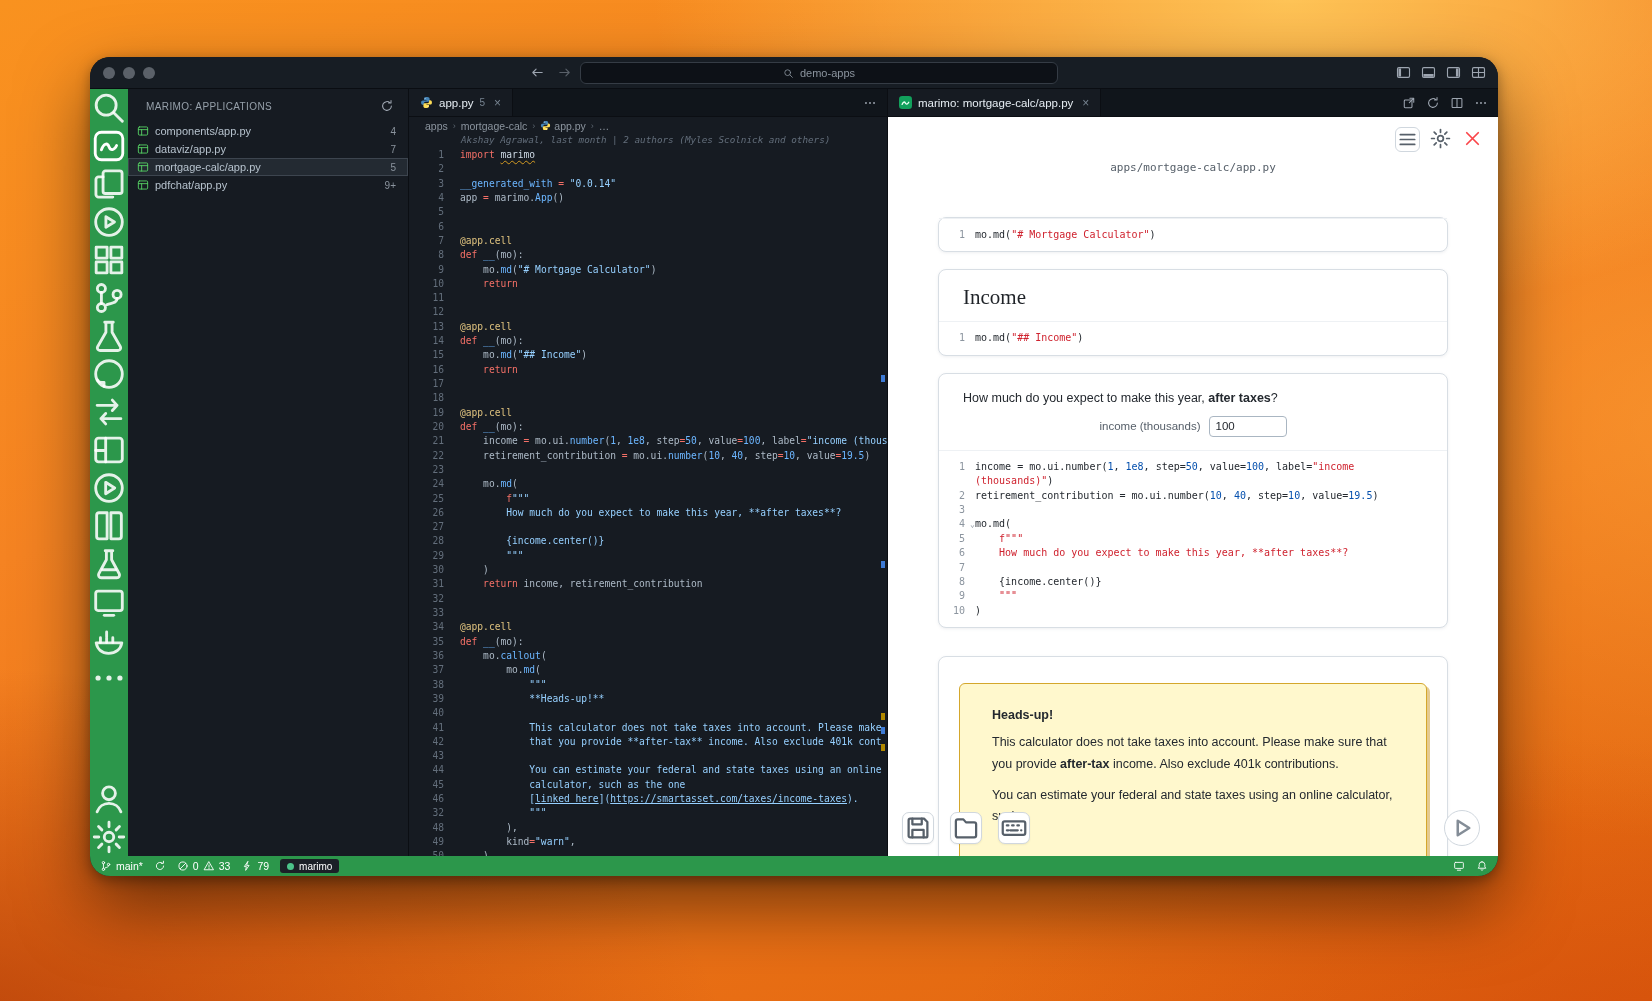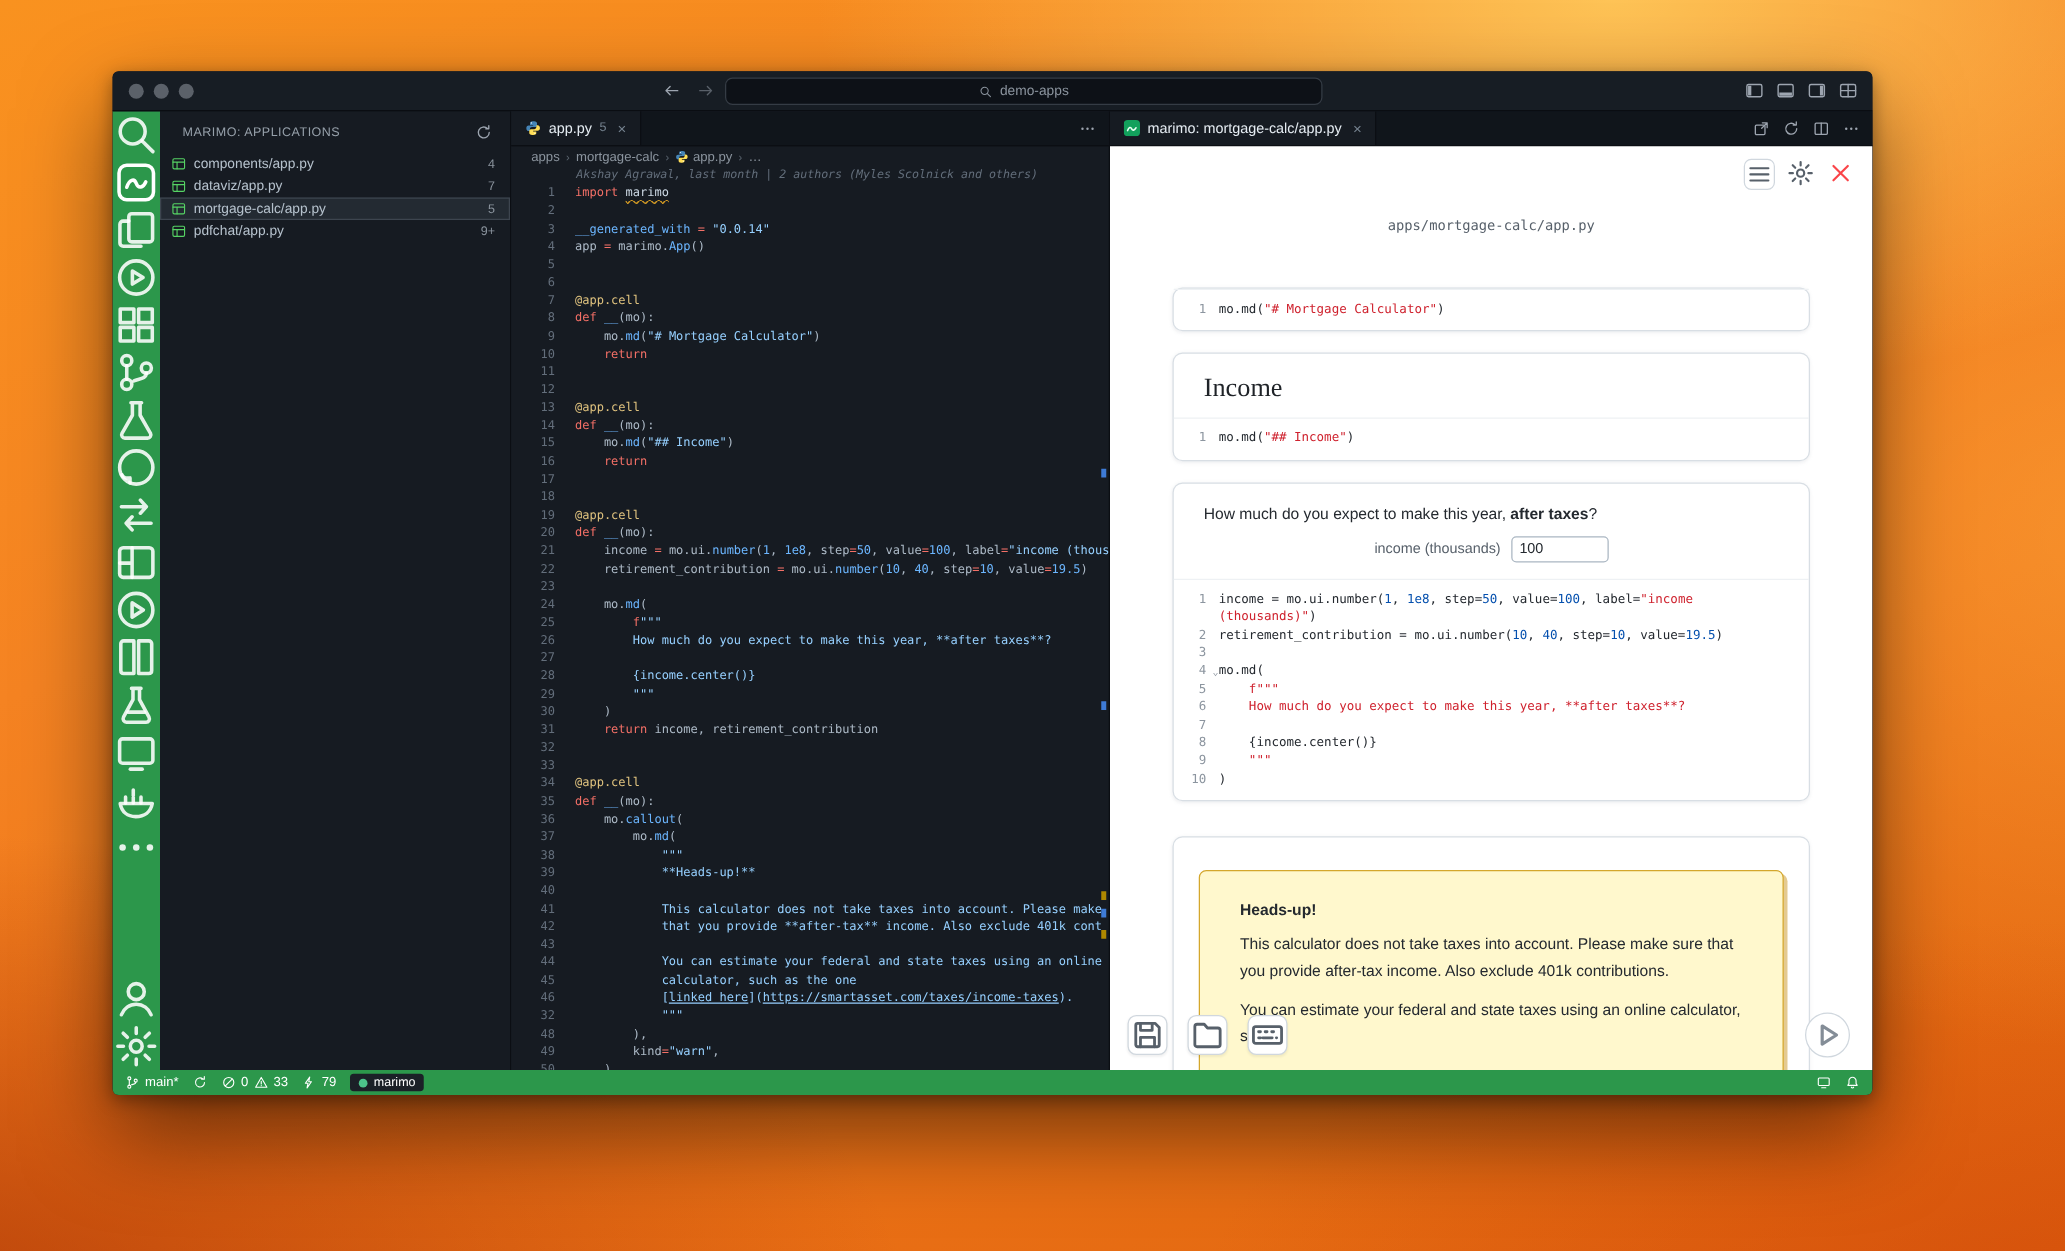--- a/index.html
+++ b/index.html
@@ -4,21 +4,21 @@
 <style>
   html,body{margin:0;padding:0}
   body{width:1652px;height:1001px;overflow:hidden;font-family:"Liberation Sans",sans-serif;position:relative}
   .wallpaper{position:absolute;inset:0;
     background:
       radial-gradient(55% 45% at 78% 0%, rgba(255,202,92,.9), rgba(255,202,92,0) 70%),
       radial-gradient(50% 60% at 103% 42%, rgba(255,172,62,.5), rgba(255,172,62,0) 70%),
       radial-gradient(70% 55% at -5% 105%, rgba(158,40,2,.65), rgba(158,40,2,0) 70%),
       radial-gradient(60% 45% at 100% 105%, rgba(204,62,10,.5), rgba(204,62,10,0) 70%),
       linear-gradient(160deg,#f9921f 0%,#f58322 35%,#ee7418 65%,#df640e 100%);}
-  .window{position:absolute;left:90px;top:57px;width:1408px;height:819px;border-radius:5px;overflow:hidden;
+  .window{position:absolute;left:90px;top:57px;width:1408px;height:819px;border-radius:20px;overflow:hidden;
     box-shadow:0 30px 70px rgba(0,0,0,.5),0 4px 14px rgba(0,0,0,.35);display:flex;flex-direction:column;background:#161b22}
   
   .titlebar{position:relative;height:31px;flex:0 0 auto;background:#171d24;border-bottom:1px solid #0a0d12}
   .traffic{position:absolute;left:13px;top:10px;display:flex;gap:8px}
   .traffic span{width:12px;height:12px;border-radius:50%;background:#5b6169}
   .nav-arrows{position:absolute;left:440px;top:8px;display:flex;gap:12px;color:#9da5b0}
   .nav-arrows .navi{width:15px;height:15px}
   .nav-arrows .dim{color:#596069}
   .search-box{position:absolute;left:490px;top:5px;width:476px;height:20px;background:#0d1117;border:1px solid #353c45;border-radius:6px;
     display:flex;align-items:center;justify-content:center;gap:6px;color:#8b949e;font-size:11px}
@@ -71,21 +71,21 @@
   .tk-u{color:#96d0ff;text-decoration:underline}
   .rmark{position:absolute;right:2px;width:4px;height:7px}
   
   .webview{flex:1;display:flex;flex-direction:column;min-width:0;background:#161b22}
   .wv-body{flex:1;background:#ffffff;position:relative;overflow:hidden}
   .wv-toolbar{position:absolute;top:10px;right:14px;display:flex;gap:9px;z-index:3}
   .wv-tbtn{width:23px;height:23px;border-radius:6px;display:flex;align-items:center;justify-content:center;color:#57606a;background:#fff}
   .wv-tbtn svg{width:14px;height:14px}
   .wv-tbtn.boxed{border:1px solid #d0d7de}
   .wv-tbtn.closered{color:#fa4549}
-  .wv-path{margin-top:57px;text-align:center;font-family:"DejaVu Sans Mono",monospace;font-size:11px;color:#57606a}
+  .wv-path{margin-top:44px;text-align:center;font-family:"DejaVu Sans Mono",monospace;font-size:11px;color:#57606a}
   .cards{width:510px;margin:43px auto 0;display:flex;flex-direction:column;gap:17px}
   .card{border:1px solid #d8dee4;border-radius:8px;background:#fff;box-shadow:0 1px 3px rgba(140,149,159,.15)}
   .cell-title{font-family:"Liberation Serif",serif;font-size:27px;color:#1f2328;text-align:center;padding:19px 0 13px}
   .cell-h2{font-family:"Liberation Serif",serif;font-size:21px;color:#1f2328;padding:15px 0 11px 24px}
   .divider{height:1px;background:#eef1f4}
   .code-rows{padding:9px 10px;font-family:"DejaVu Sans Mono",monospace;font-size:10px;line-height:14.4px}
   .wrow{display:flex;position:relative;white-space:pre;min-height:14.4px}
   .wg{width:16px;text-align:right;color:#8c959f;flex:0 0 auto}
   .fold{position:absolute;left:21px;top:1px;color:#8c959f;font-size:8px}
   .wc{padding-left:10px;white-space:pre}
@@ -553,21 +553,21 @@
                   <div class="wrow"><span class="wg">7</span><span class="wc"></span></div>
                   <div class="wrow"><span class="wg">8</span><span class="wc"><span class="tk-P">    {income.center()}</span></span></div>
                   <div class="wrow"><span class="wg">9</span><span class="wc"><span class="tk-R">    """</span></span></div>
                   <div class="wrow"><span class="wg">10</span><span class="wc"><span class="tk-P">)</span></span></div>
                 </div>
             </div>
 
             <div class="card callout-card">
               <div class="callout">
                 <div class="callout-title">Heads-up!</div>
-                <p><span>This calculator does not take taxes into account. Please make sure that you provide </span><span style="font-weight: 400;">after-tax</span><span> income. Also exclude 401k contributions.</span></p>
+                <p><span>This calculator does not take taxes into account. Please make sure that you provide </span><span style="font-weight: 700;">after-tax</span><span> income. Also exclude 401k contributions.</span></p>
                 <p>You can estimate your federal and state taxes using an online calculator, such</p>
               </div>
             </div>
           </div>
 
           <div class="float-btns">
             <span class="fbtn">
                 <span>
                   <svg viewBox="0 0 16 16" fill="none" stroke="currentColor" stroke-width="1.2" stroke-linecap="round" stroke-linejoin="round" style="width:100%;height:100%;display:block">
                     <path d="M3 3.8c0-.5.4-.8.8-.8h7.4L13 4.8v7.4c0 .5-.4.8-.8.8H3.8c-.4 0-.8-.3-.8-.8z"></path>

